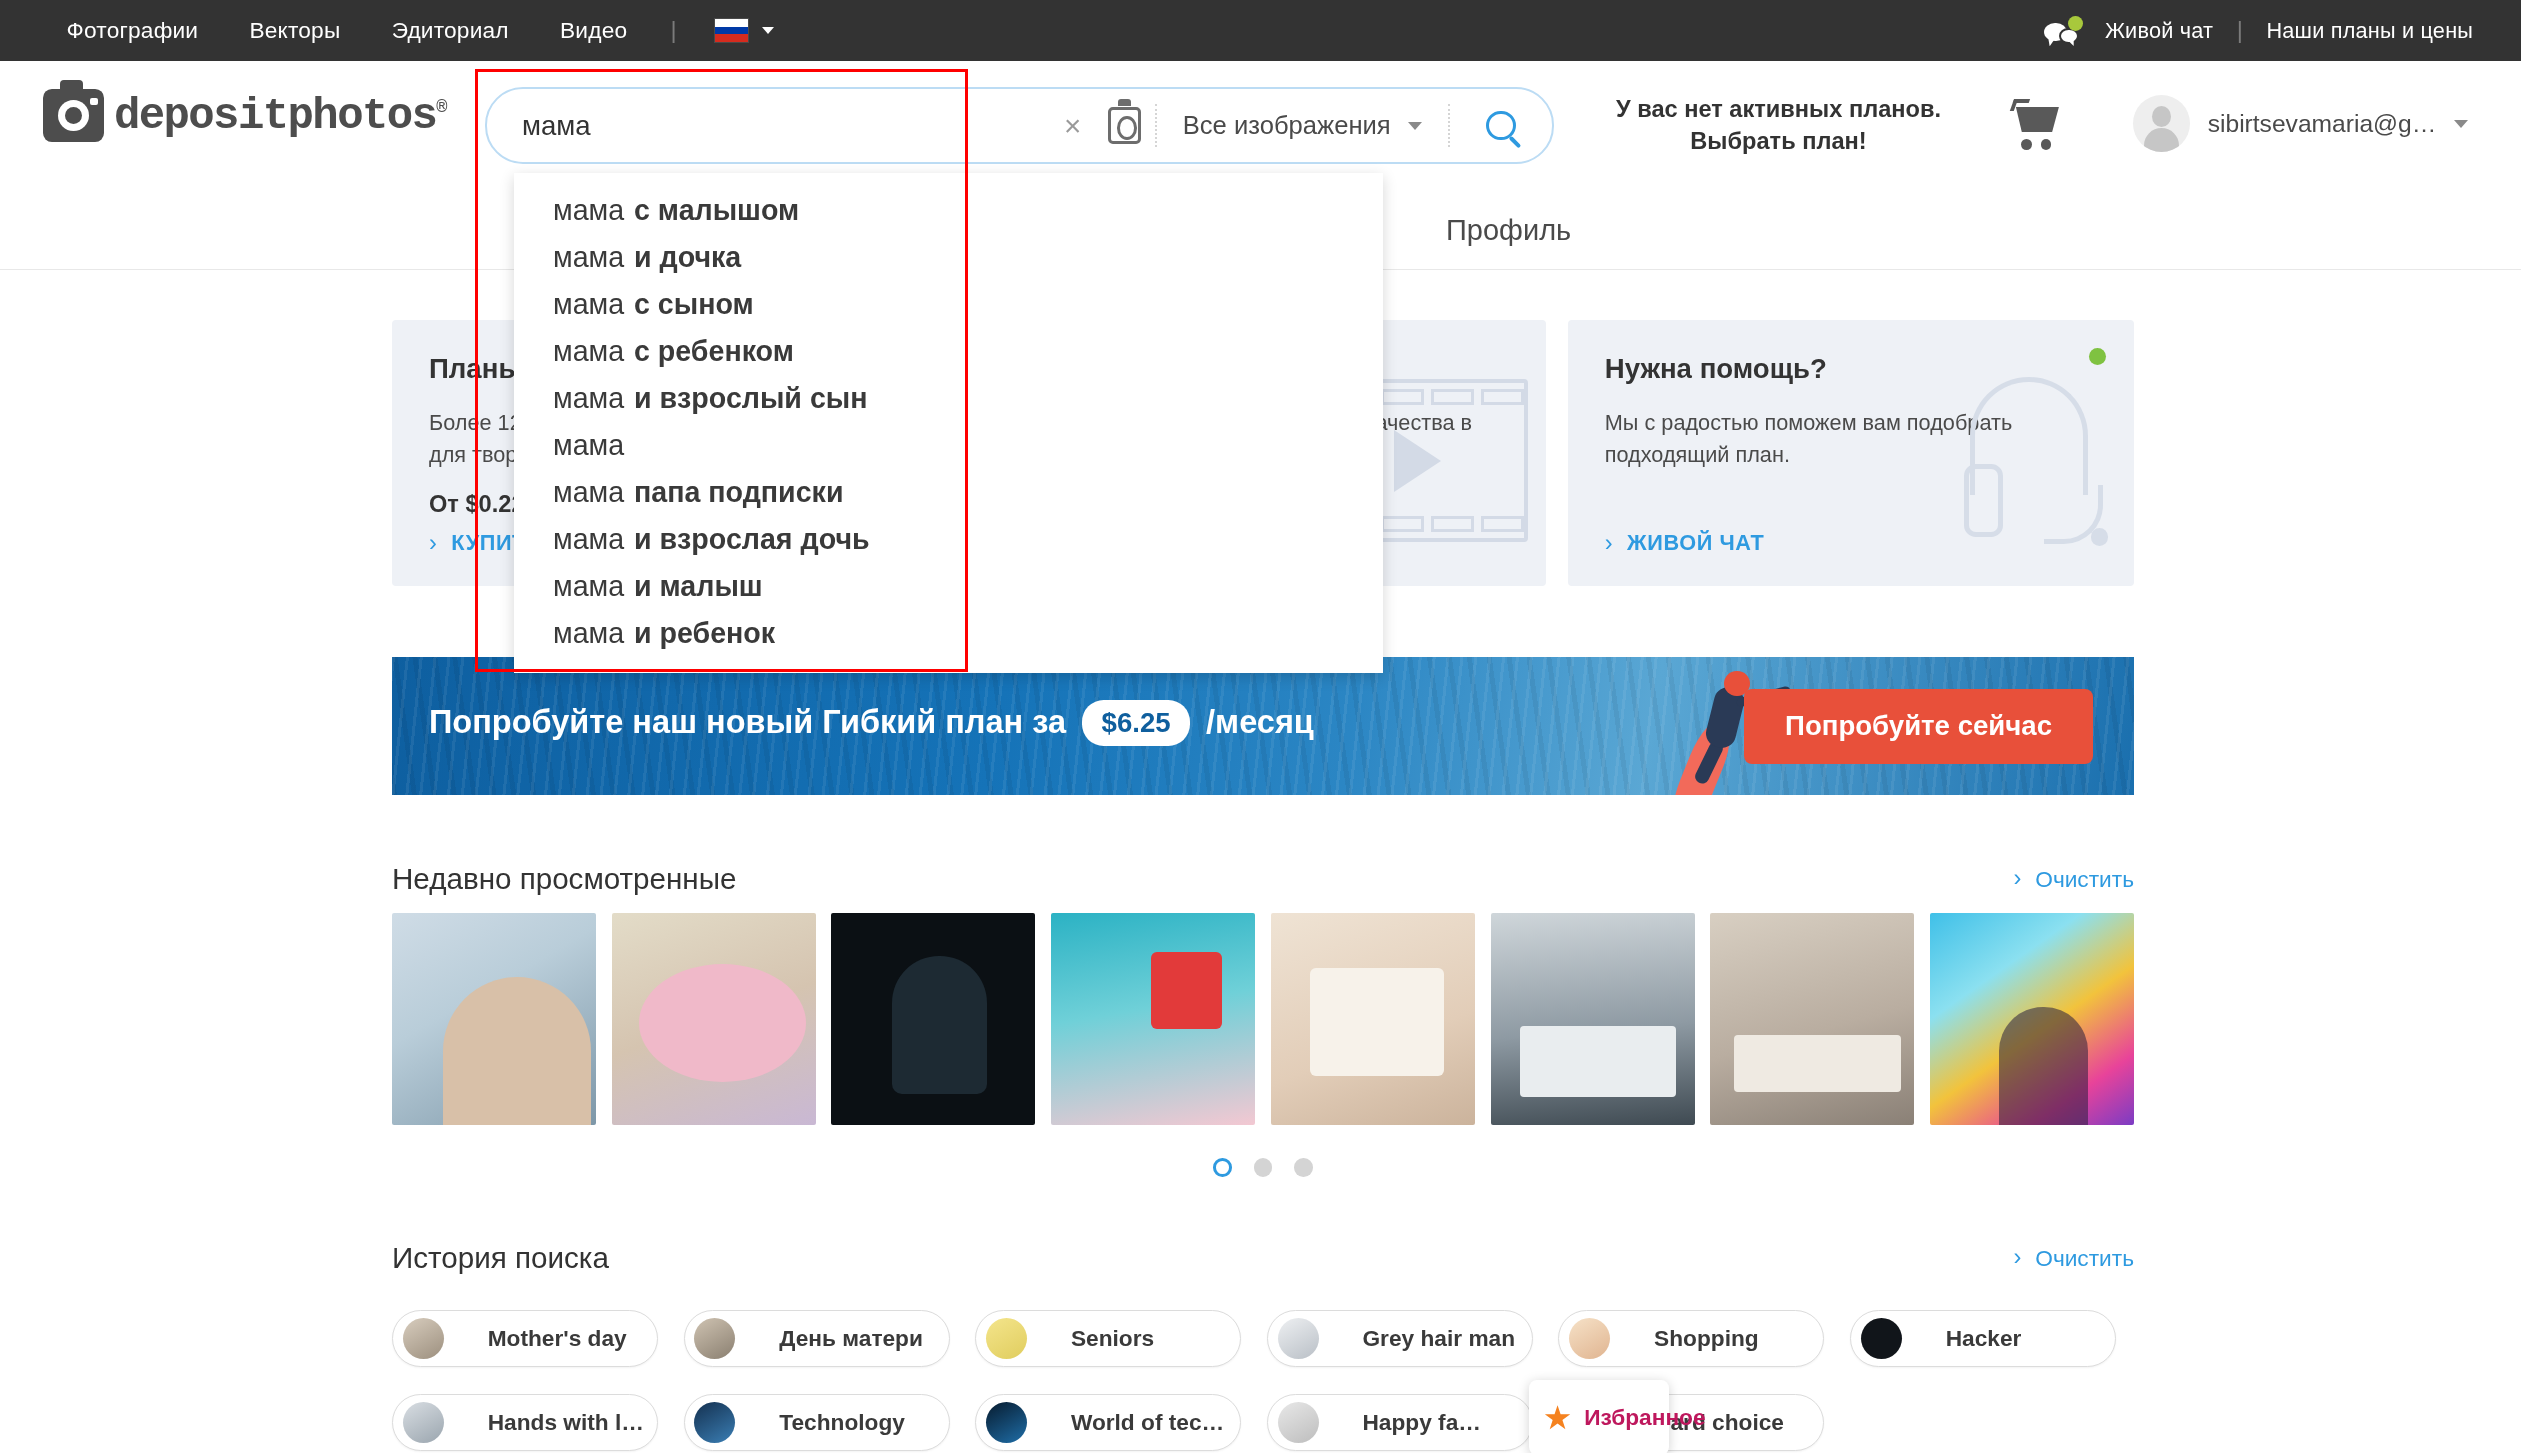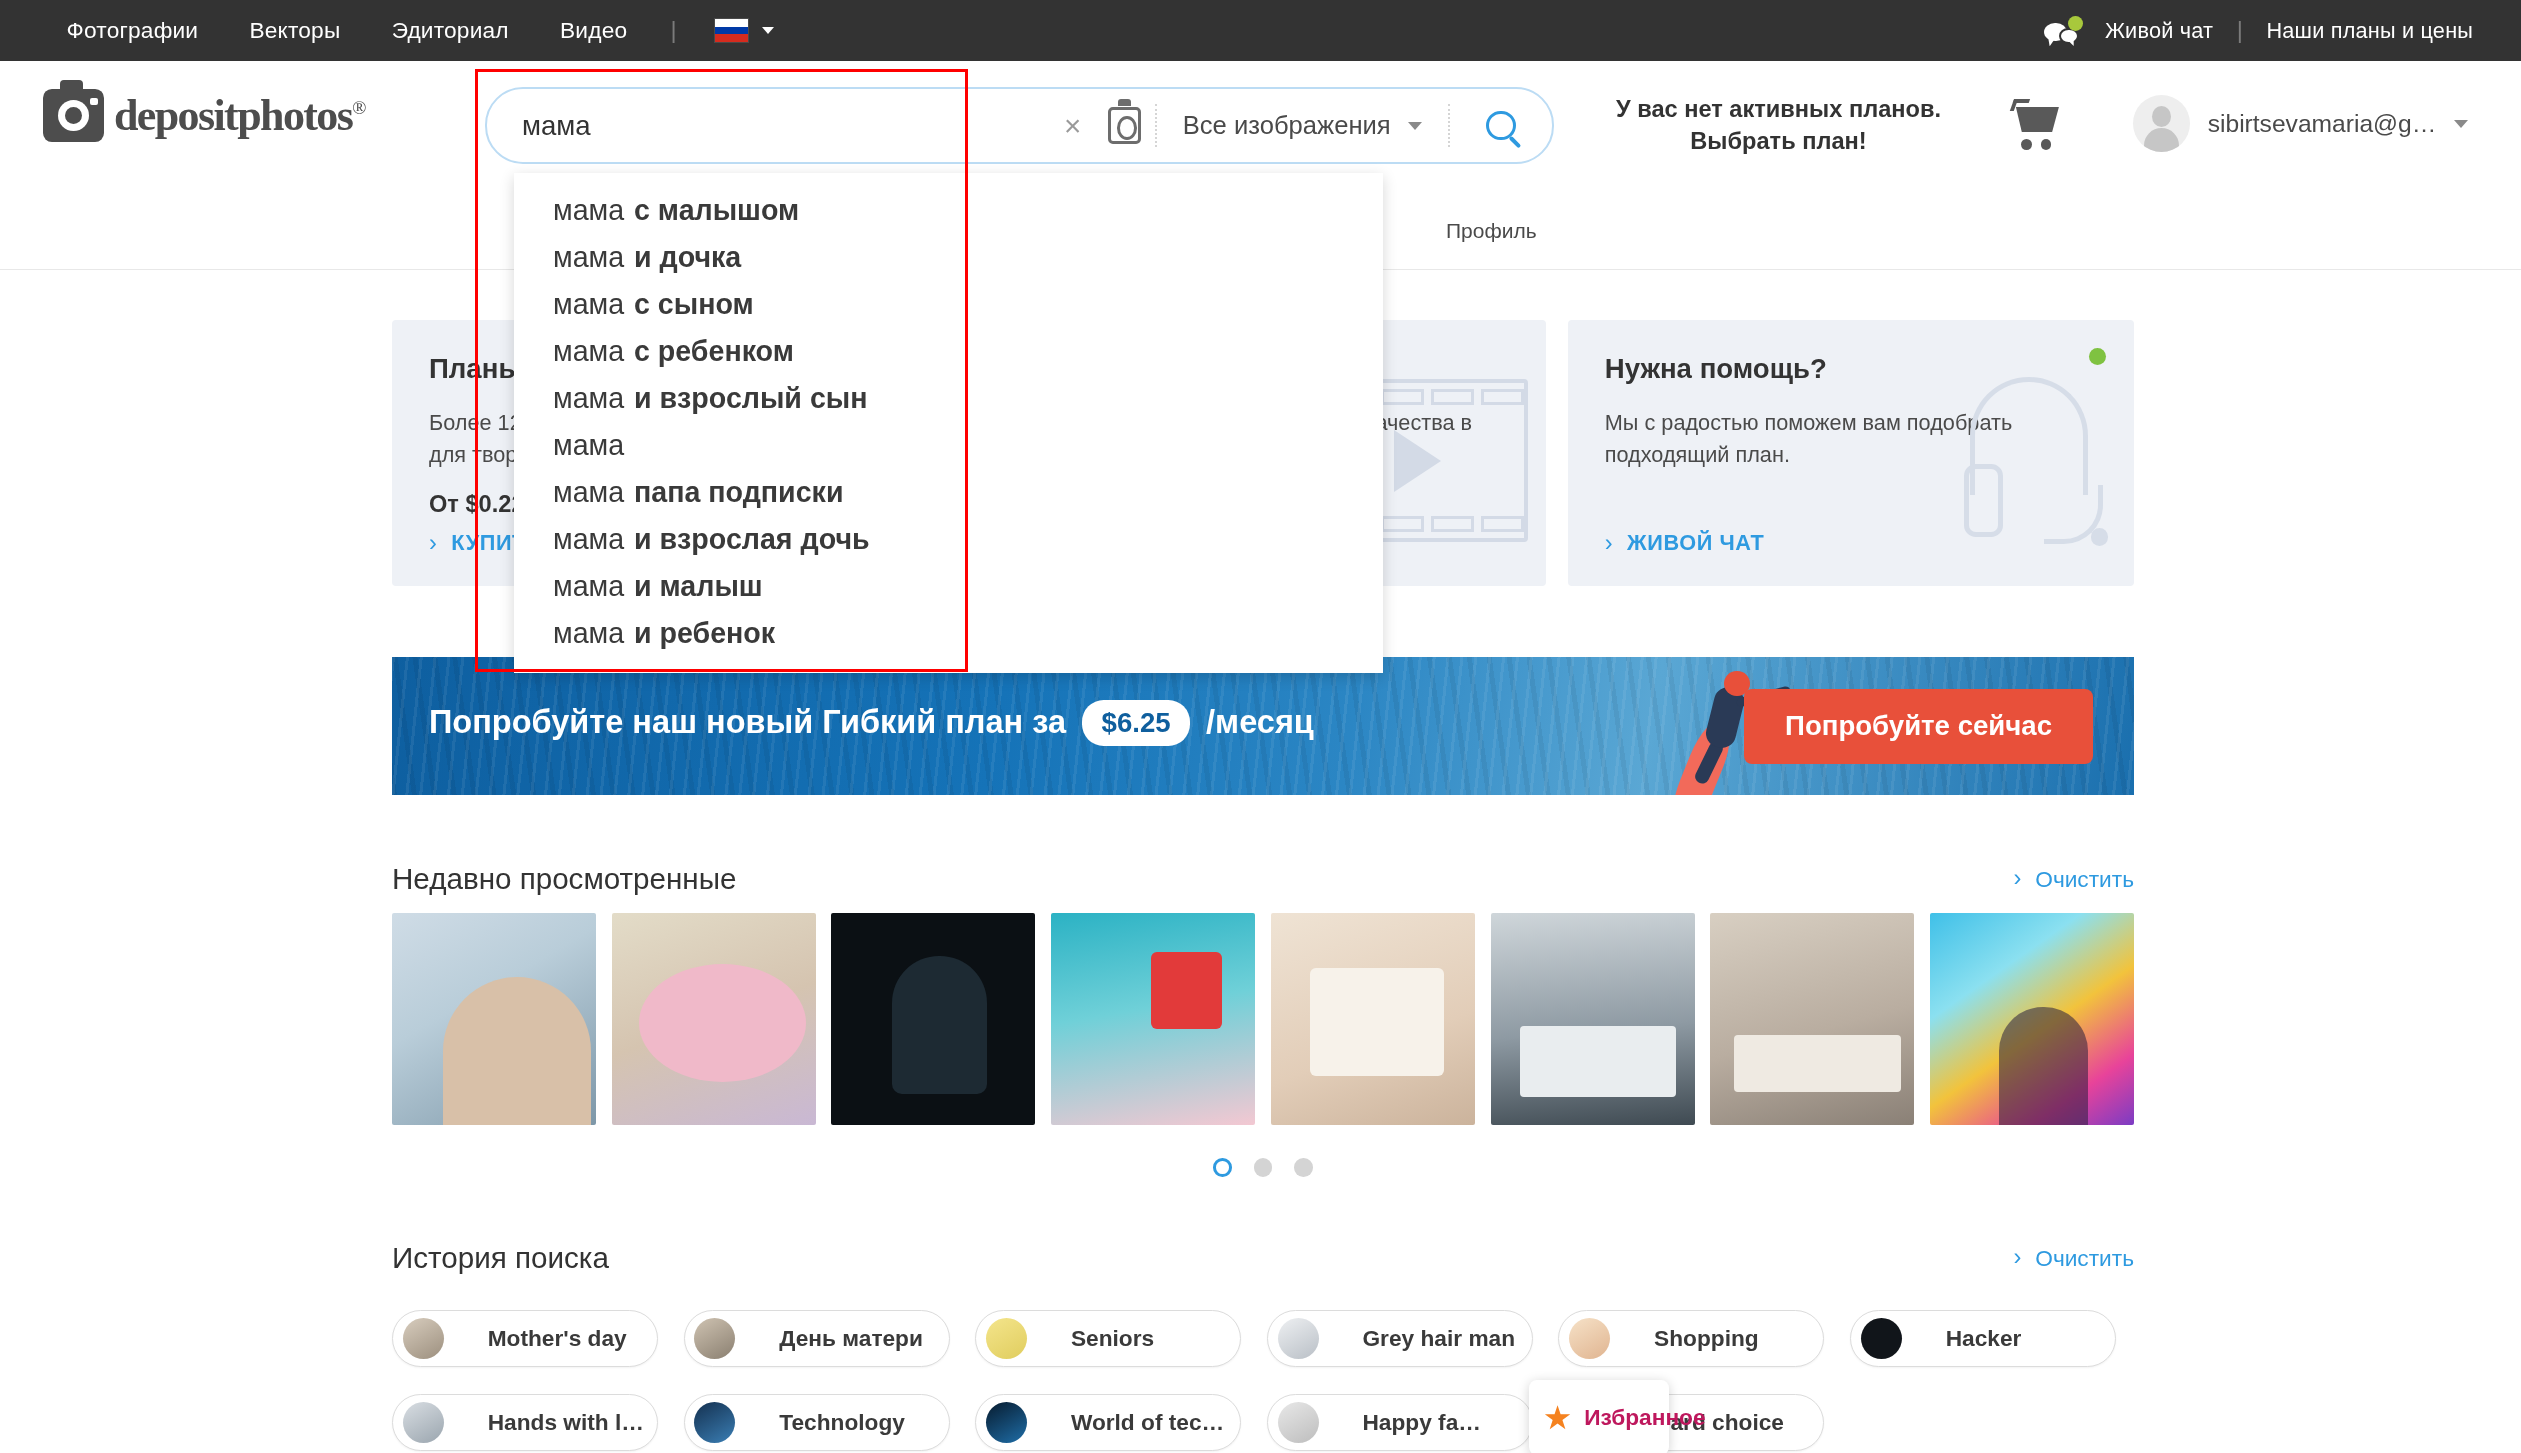--- a/index.html
+++ b/index.html
@@ -79,21 +79,21 @@
   }
   .logo-cam-lens:after {
     content: ""; position: absolute; left: 6.9px; top: 6.9px; width: 17.7px; height: 17.7px; border-radius: 50%;
     background: #4d4d4d;
   }
   .logo-cam-flash {
     position: absolute; right: 5.9px; top: 8.9px; width: 7.9px; height: 6.9px; background: #fff; border-radius: 2px;
   }
   .logo-text {
     font-size: 44px; font-weight: bold; color: #4d4d4d; letter-spacing: -1.6px;
-    font-family: Liberation Serif, serif;
+    font-family: Liberation Mono, monospace;
   }
   .logo-reg { font-size: 18.7px; vertical-align: super; font-weight: normal; }
 
   
   .searchbar {
     position: absolute; left: 485px; top: 87px; width: 1069px; height: 77px;
     border: 2px solid #bcdcf4; border-radius: 38px; background: #fff;
     display: flex; align-items: center;
   }
   .search-input {
@@ -176,21 +176,21 @@
   }
   .account-email { font-size: 24.6px; color: #4a4a4a; white-space: nowrap; }
 
   
   .navrow {
     position: absolute; left: 0; top: 191px; width: 2522px; height: 79px; background: #fff;
     border-bottom: 1px solid #e8e8e8;
   }
   .nav-tab {
     position: absolute; top: 0; height: 79px; display: flex; align-items: center;
-    font-size: 21px; color: #4a4a4a; cursor: pointer;
+    font-size: 29px; color: #4a4a4a; cursor: pointer;
   }
   .nav-profile { left: 1446px; }
 
   
   .content { position: absolute; left: 0; top: 271px; width: 2522px; }
   .cards-row {
     position: absolute; left: 392px; top: 49px; width: 1742px; height: 266px;
     display: flex; gap: 21.7px;
   }
   .card {

